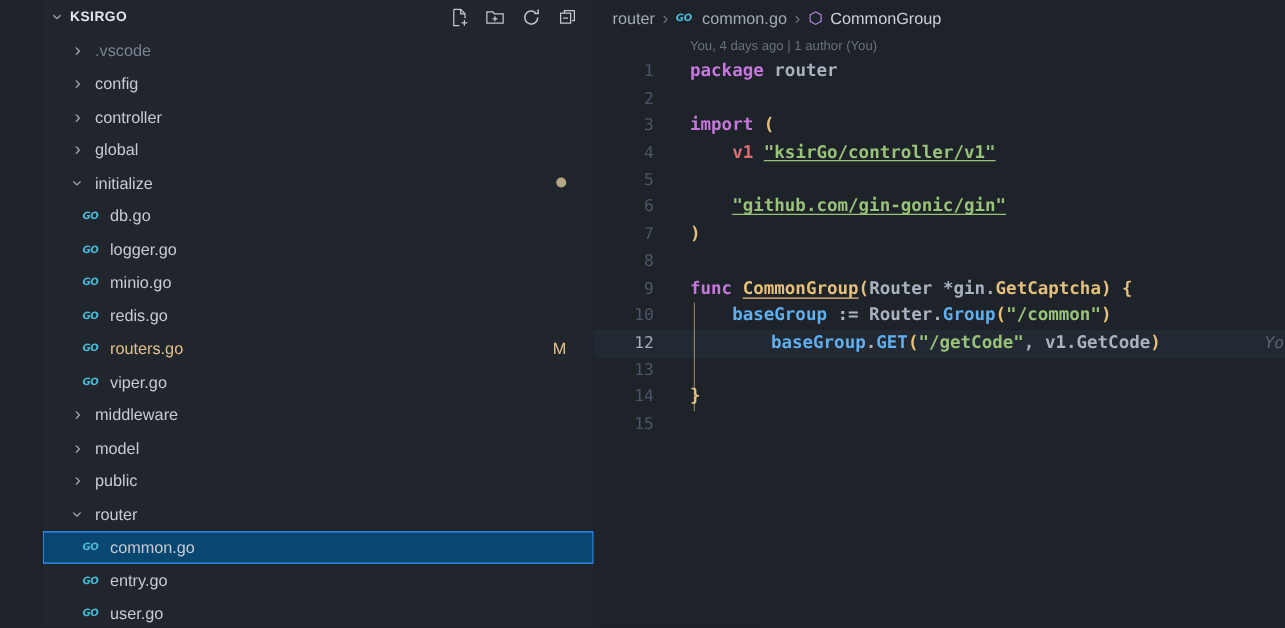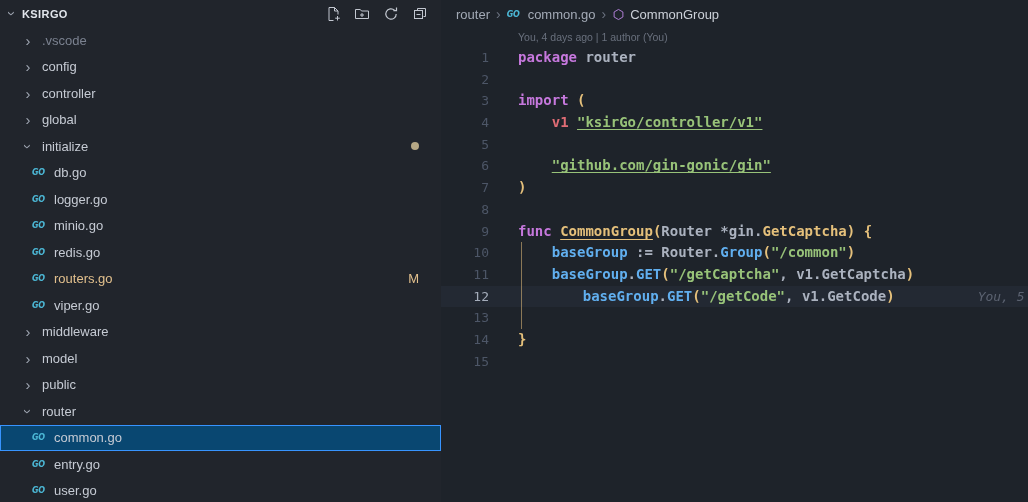--- a/index.html
+++ b/index.html
@@ -2,21 +2,21 @@
 <html><head>
 <meta charset="utf-8">
 <style>
   * { box-sizing: border-box; }
   html, body { margin: 0; padding: 0; }
   body {
     width: 1028px; height: 502px; overflow: hidden;
     background: #1e232a;
     font-family: "Liberation Sans", sans-serif;
   }
-  .app { display: flex; width: 1028px; height: 502px; }
+  .app { display: flex; width: 1028px; height: 502px; padding-left: 34px; }
 
   
   .sidebar { flex: 0 0 441px; width: 441px; background: #21252c; overflow: hidden; }
   .sb-header { height: 27px; display: flex; align-items: center; padding: 0 10px 0 4px; }
   .twisty {
     display: inline-block; width: 16px; text-align: center;
     font-size: 15px; line-height: 1; color: #9fa6b2;
   }
   .twisty.expanded { transform: rotate(90deg); }
   .sb-title { font-size: 11px; font-weight: bold; color: #e2e6ec; letter-spacing: .4px; margin-left: 2px; flex: 1; white-space: nowrap; }
@@ -237,24 +237,20 @@
             <span class="lt"></span>
           </div>
           <div class="line">
             <span class="ln">9</span>
             <span class="lt"><span class="tok kw">func </span><span class="tok fndef">CommonGroup</span><span class="tok gold">(</span><span class="tok fg">Router *gin.</span><span class="tok type">GetCaptcha</span><span class="tok gold">)</span><span class="tok fg"> </span><span class="tok gold">{</span></span>
           </div>
           <div class="line">
             <span class="ln">10</span>
             <span class="lt"><span class="tok fg">    </span><span class="tok fn">baseGroup</span><span class="tok fg"> := Router.</span><span class="tok fn">Group</span><span class="tok gold">(</span><span class="tok str">"/common"</span><span class="tok gold">)</span></span>
           </div>
-          <div class="line">
-            <span class="ln">11</span>
-            <span class="lt"><span class="tok fg">    </span><span class="tok fn">baseGroup</span><span class="tok fg">.</span><span class="tok fn">GET</span><span class="tok gold">(</span><span class="tok str">"/getCaptcha"</span><span class="tok fg">, v1.GetCaptcha</span><span class="tok gold">)</span></span>
-          </div>
           <div class="line active">
             <span class="ln">12</span>
             <span class="lt"><span class="tok fg">    </span><span class="tok fn">baseGroup</span><span class="tok fg">.</span><span class="tok fn">GET</span><span class="tok gold">(</span><span class="tok str">"/getCode"</span><span class="tok fg">, v1.GetCode</span><span class="tok gold">)</span></span>
             <span class="inline-blame">You, 5 days</span>
           </div>
           <div class="line">
             <span class="ln">13</span>
             <span class="lt"></span>
           </div>
           <div class="line">

